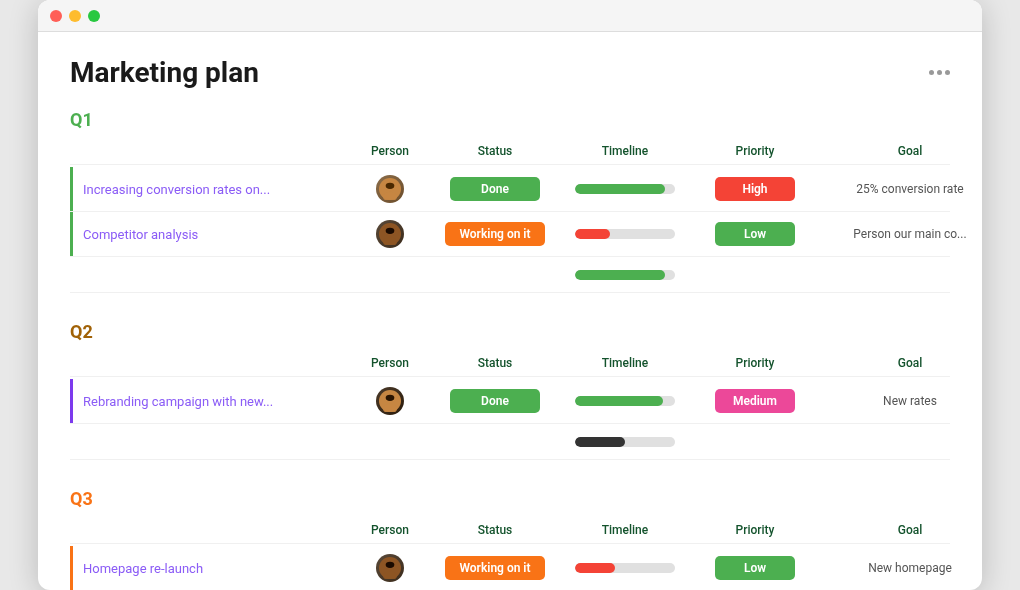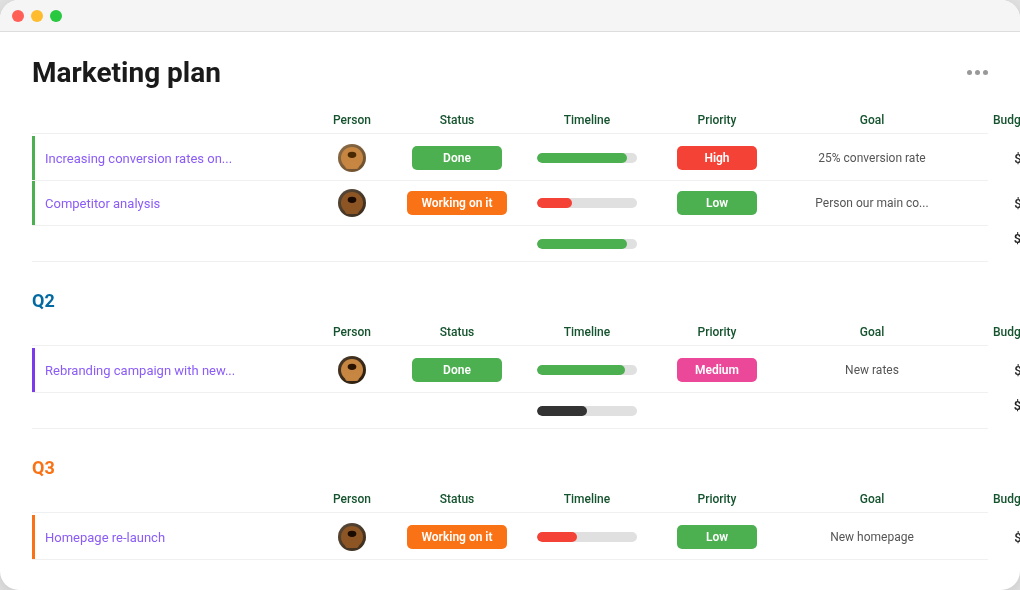--- a/index.html
+++ b/index.html
@@ -5,24 +5,24 @@
     * { box-sizing: border-box; margin: 0; padding: 0; }
     body {
       background: #e8e8e8;
       display: flex;
       justify-content: center;
       align-items: center;
       min-height: 100vh;
       font-family: -apple-system, BlinkMacSystemFont, 'Segoe UI', Roboto, sans-serif;
     }
     .window {
-      width: 1020px;
+      width: 944px;
       height: 590px;
       background: #fff;
-      border-radius: 19px;
+      border-radius: 12px;
       box-shadow: 0 4px 30px rgba(0,0,0,0.2);
       overflow: hidden;
       position: relative;
     }
     .titlebar {
       height: 32px;
       background: #f5f5f5;
       border-bottom: 1px solid #ddd;
       display: flex;
       align-items: center;
@@ -64,21 +64,21 @@
       display: flex;
       align-items: center;
       margin-bottom: 10px;
       gap: 8px;
     }
     .section-label {
       font-size: 18px;
       font-weight: 700;
     }
     .q1-label { color: #4caf50; }
-    .q2-label { color: #0369a1; }
+    .q2-label { color: #a16207; }
     .q3-label { color: #f97316; }
     .col-headers {
       display: grid;
       grid-template-columns: 280px 80px 130px 130px 130px 180px 100px 32px;
       padding: 4px 0;
       font-size: 12px;
       color: #14532d;
       font-weight: 500;
       border-bottom: 1px solid #f0f0f0;
       padding-bottom: 6px;
@@ -244,20 +244,23 @@
       <h1 class="page-title">Marketing plan</h1>
       <div class="more-btn">
         <span></span>
           <span></span>
           <span></span>
       </div>
     </div>
 
     <div id="sections-container">
         <div class="section">
+          <div class="section-header">
+            <span class="section-label q1-label">Q1</span>
+          </div>
           <div class="col-headers">
             <div class="col"></div>
             <div class="col">Person</div>
             <div class="col">Status</div>
             <div class="col">Timeline</div>
             <div class="col">Priority</div>
             <div class="col">Goal</div>
             <div class="col">Budget</div>
           </div>
           <div class="task-row">

